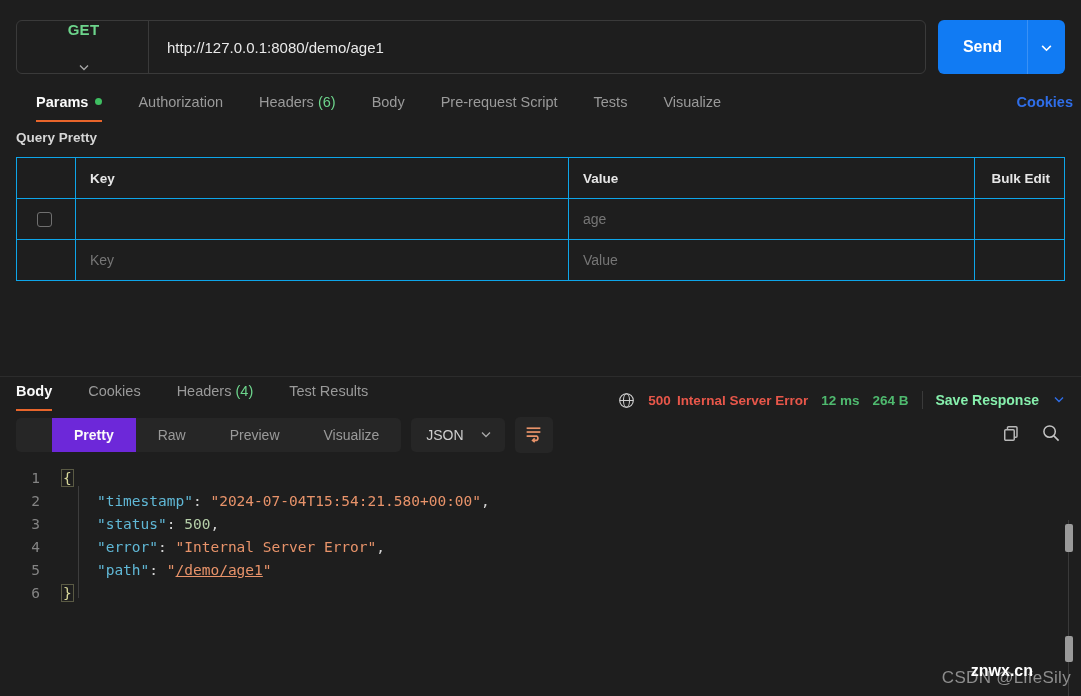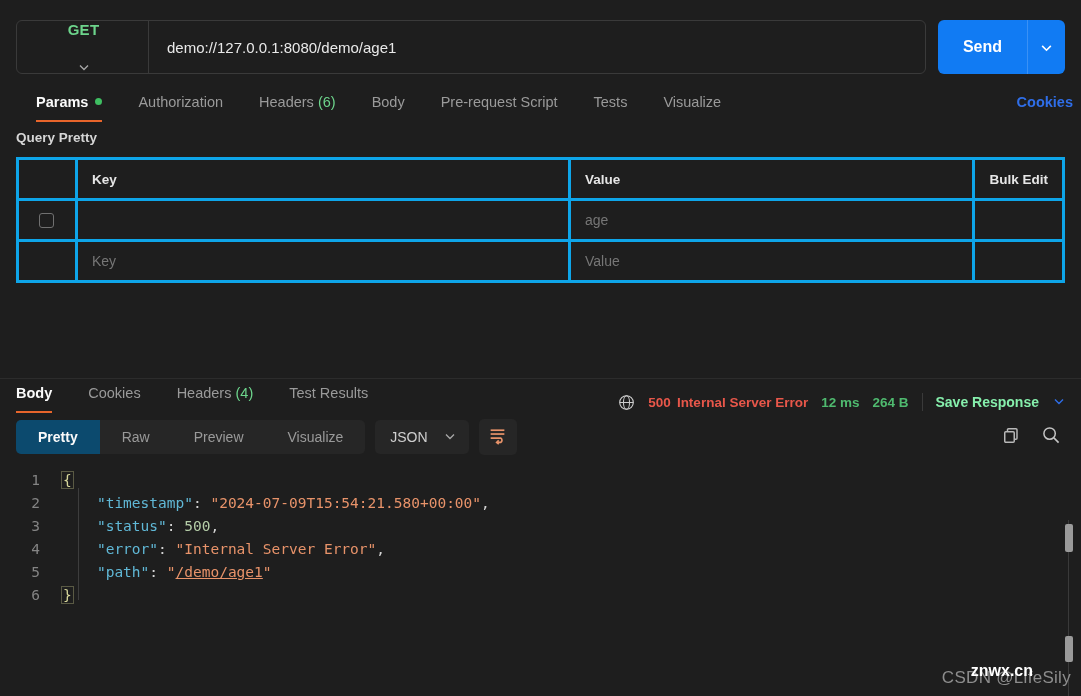--- a/index.html
+++ b/index.html
@@ -84,21 +84,21 @@
     display: inline-block; width: 7px; height: 7px; border-radius: 50%;
     background: #3fbf62; margin-left: 7px; vertical-align: 2px;
   }
   .cookies-link { font-size: 14.5px; color: #2f6ee8; font-weight: bold; cursor: pointer; padding-top: 6px; }
 
   
   .qp-title { padding: 8px 16px 0 16px; font-size: 13.5px; font-weight: bold; color: #d6d6d6; }
   .tbl-wrap { padding: 12px 16px 0 16px; }
   .tbl { width: 100%; border-collapse: collapse; border: 1px solid #2f2f2f; }
   .tbl td, .tbl th {
-    border: 3px solid #0ea5e9;
+    border: 1px solid #0ea5e9;
     height: 41px; padding: 0 14px;
     text-align: left; font-weight: normal;
     font-size: 14px; vertical-align: middle;
   }
   .tbl th { font-weight: bold; color: #e6e6e6; font-size: 13.5px; }
   .col-chk { width: 59px; }
   .col-key { width: 493px; }
   .col-bulk { width: 90px; text-align: right !important; padding-right: 14px !important; }
   .bulk { color: #e6e6e6; font-weight: bold; font-size: 13.5px; cursor: pointer; }
   .ph { color: #767676; }
@@ -125,21 +125,21 @@
   
   .body-toolbar {
     display: flex; align-items: center; justify-content: space-between;
     padding: 6px 16px 0 16px;
   }
   .tb-left { display: flex; align-items: center; gap: 10px; }
   .seg { display: flex; background: #262626; border-radius: 5px; overflow: hidden; }
   .seg-item {
     padding: 9px 22px; font-size: 14px; color: #9a9a9a; cursor: pointer; white-space: nowrap;
   }
-  .seg-item.active { background: #0c4a6e; color: #fafafa; font-weight: bold; }
+  .seg-item.active { background: #6d28d9; color: #fafafa; font-weight: bold; margin-left: 36px; }
   .fmt-sel {
     display: flex; align-items: center; gap: 16px;
     background: #262626; border-radius: 5px;
     padding: 9px 13px 9px 15px; font-size: 14px; color: #cfcfcf; cursor: pointer;
   }
   .wrap-btn {
     width: 38px; height: 36px; background: #262626; border-radius: 5px;
     display: flex; align-items: center; justify-content: center; cursor: pointer;
   }
   .tb-right { display: flex; align-items: center; gap: 20px; padding-right: 4px; }
@@ -197,21 +197,21 @@
 <div class="req-bar">
   <div class="url-group">
     <div class="method-sel">
       <span class="method-label">GET</span>
       <span class="chev">
         <svg viewBox="0 0 12 12" width="12" height="12">
             <path d="M2 4.5 L6 8.5 L10 4.5" fill="none" stroke="#a8a8a8" stroke-width="1.3"></path>
           </svg>
       </span>
     </div>
-    <div class="url-input">demo://127.0.0.1:8080/demo/age1</div>
+    <div class="url-input">http://127.0.0.1:8080/demo/age1</div>
   </div>
   <div class="send-btn">
     <span class="send-text">Send</span>
     <span class="send-caret">
       <svg viewBox="0 0 12 12" width="13" height="13">
           <path d="M2 4.5 L6 8.5 L10 4.5" fill="none" stroke="#ffffff" stroke-width="1.5"></path>
         </svg>
     </span>
   </div>
 </div>
@@ -364,21 +364,21 @@
 <div class="code">
   <div class="indent-guide"></div>
 
   <div class="code-row">
     <span class="ln">1</span>
     <span class="src"><span class="brace">{</span></span>
   </div>
 
   <div class="code-row">
     <span class="ln">2</span>
-    <span class="src">    <span class="k">"timestamp"</span><span class="p">: </span><span class="s">"<span>2024-07-09T15:54:21.580+00:00</span>"</span><span class="p">,</span></span>
+    <span class="src">    <span class="k">"timestamp"</span><span class="p">: </span><span class="s">"<span>2024-07-04T15:54:21.580+00:00</span>"</span><span class="p">,</span></span>
   </div>
 
   <div class="code-row">
     <span class="ln">3</span>
     <span class="src">    <span class="k">"status"</span><span class="p">: </span><span class="n">500</span><span class="p">,</span></span>
   </div>
 
   <div class="code-row">
     <span class="ln">4</span>
     <span class="src">    <span class="k">"error"</span><span class="p">: </span><span class="s">"<span>Internal Server Error</span>"</span><span class="p">,</span></span>

